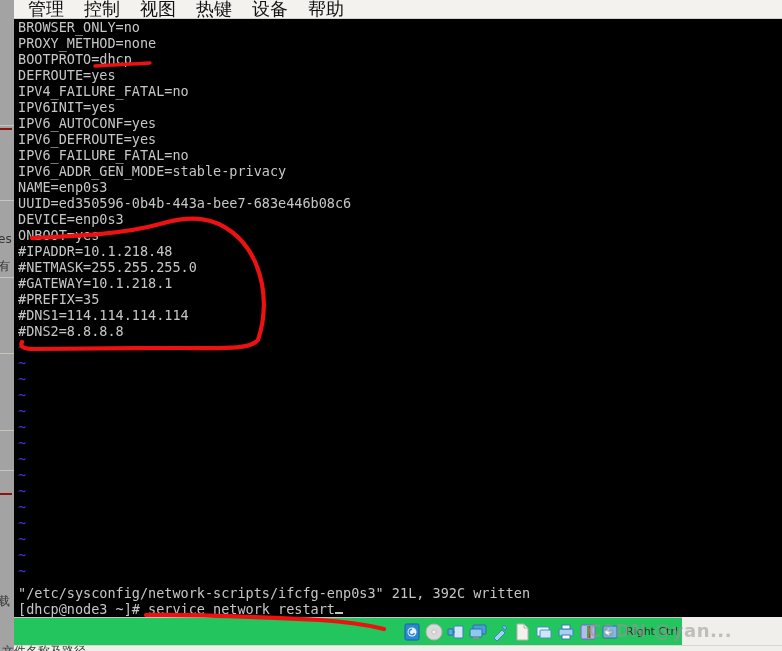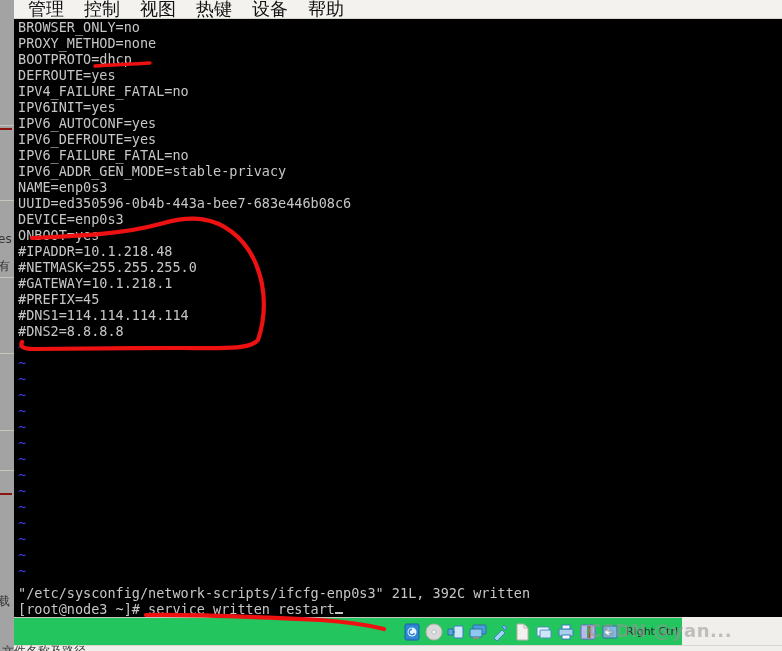--- a/index.html
+++ b/index.html
@@ -220,21 +220,21 @@
           <div class="term-line">IPV6_DEFROUTE=yes</div>
           <div class="term-line">IPV6_FAILURE_FATAL=no</div>
           <div class="term-line">IPV6_ADDR_GEN_MODE=stable-privacy</div>
           <div class="term-line">NAME=enp0s3</div>
           <div class="term-line">UUID=ed350596-0b4b-443a-bee7-683e446b08c6</div>
           <div class="term-line">DEVICE=enp0s3</div>
           <div class="term-line">ONBOOT=yes</div>
           <div class="term-line">#IPADDR=10.1.218.48</div>
           <div class="term-line">#NETMASK=255.255.255.0</div>
           <div class="term-line">#GATEWAY=10.1.218.1</div>
-          <div class="term-line">#PREFIX=45</div>
+          <div class="term-line">#PREFIX=35</div>
           <div class="term-line">#DNS1=114.114.114.114</div>
           <div class="term-line">#DNS2=8.8.8.8</div>
         </div>
       <div id="tilde-lines">
           <div class="tilde">~</div>
           <div class="tilde">~</div>
           <div class="tilde">~</div>
           <div class="tilde">~</div>
           <div class="tilde">~</div>
           <div class="tilde">~</div>
@@ -243,21 +243,21 @@
           <div class="tilde">~</div>
           <div class="tilde">~</div>
           <div class="tilde">~</div>
           <div class="tilde">~</div>
           <div class="tilde">~</div>
           <div class="tilde">~</div>
           <div class="tilde">~</div>
         </div>
       <div class="term-bottom">
         <div class="term-line">"/etc/sysconfig/network-scripts/ifcfg-enp0s3" 21L, 392C written</div>
-        <div class="term-line"><span>[root@node3 ~]# service written restart</span><span class="cursor-block"></span></div>
+        <div class="term-line"><span>[dhcp@node3 ~]# service network restart</span><span class="cursor-block"></span></div>
       </div>
     </div>
 
     <div class="statusbar">
       <div class="dev-icon">
         <svg width="20" height="20" viewBox="0 0 20 20">
             <rect x="3" y="2" width="14" height="16" rx="1.5" fill="#2e86d8" stroke="#1b5f9e"></rect>
             <circle cx="10" cy="10" r="4.5" fill="#eaf4fd"></circle>
             <path d="M10 6.5a3.5 3.5 0 1 0 3.2 4.9l-1.5-.6A2 2 0 1 1 10 8z" fill="#2e86d8"></path>
           </svg>

